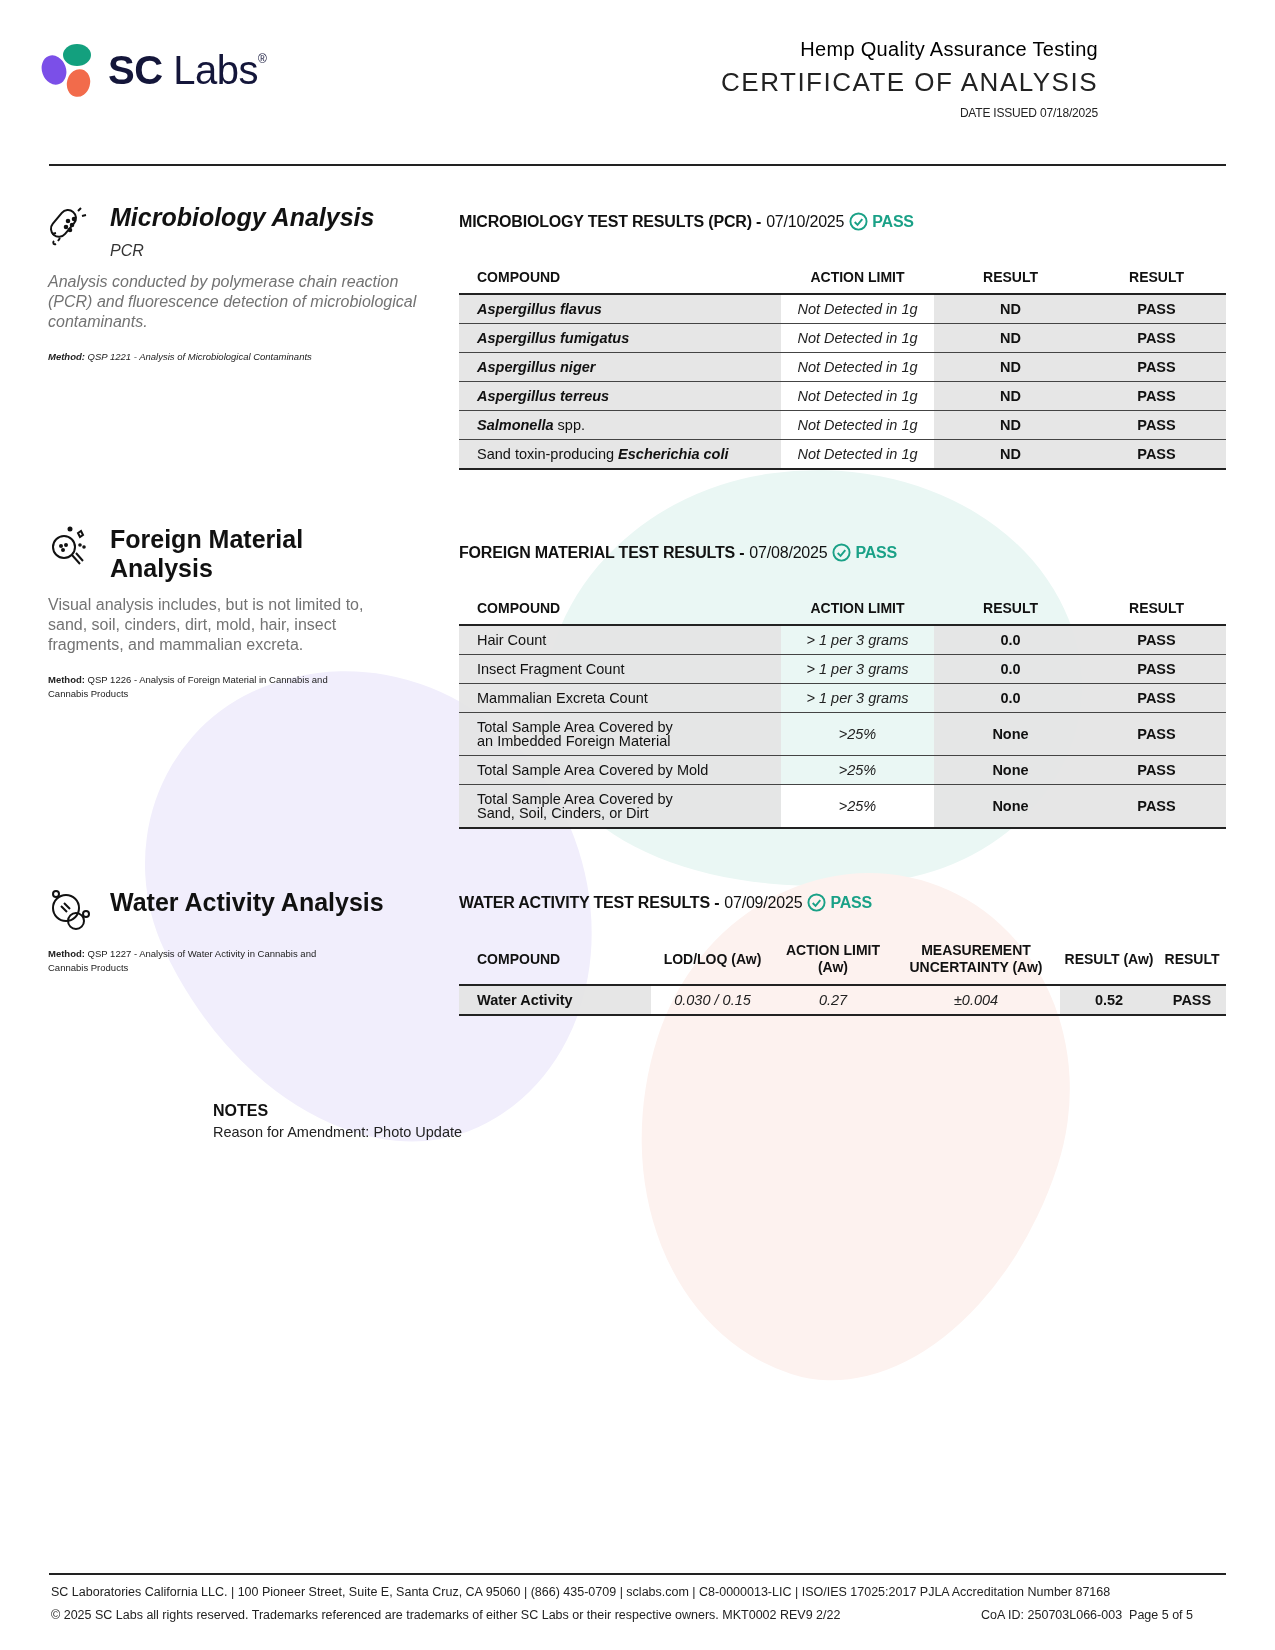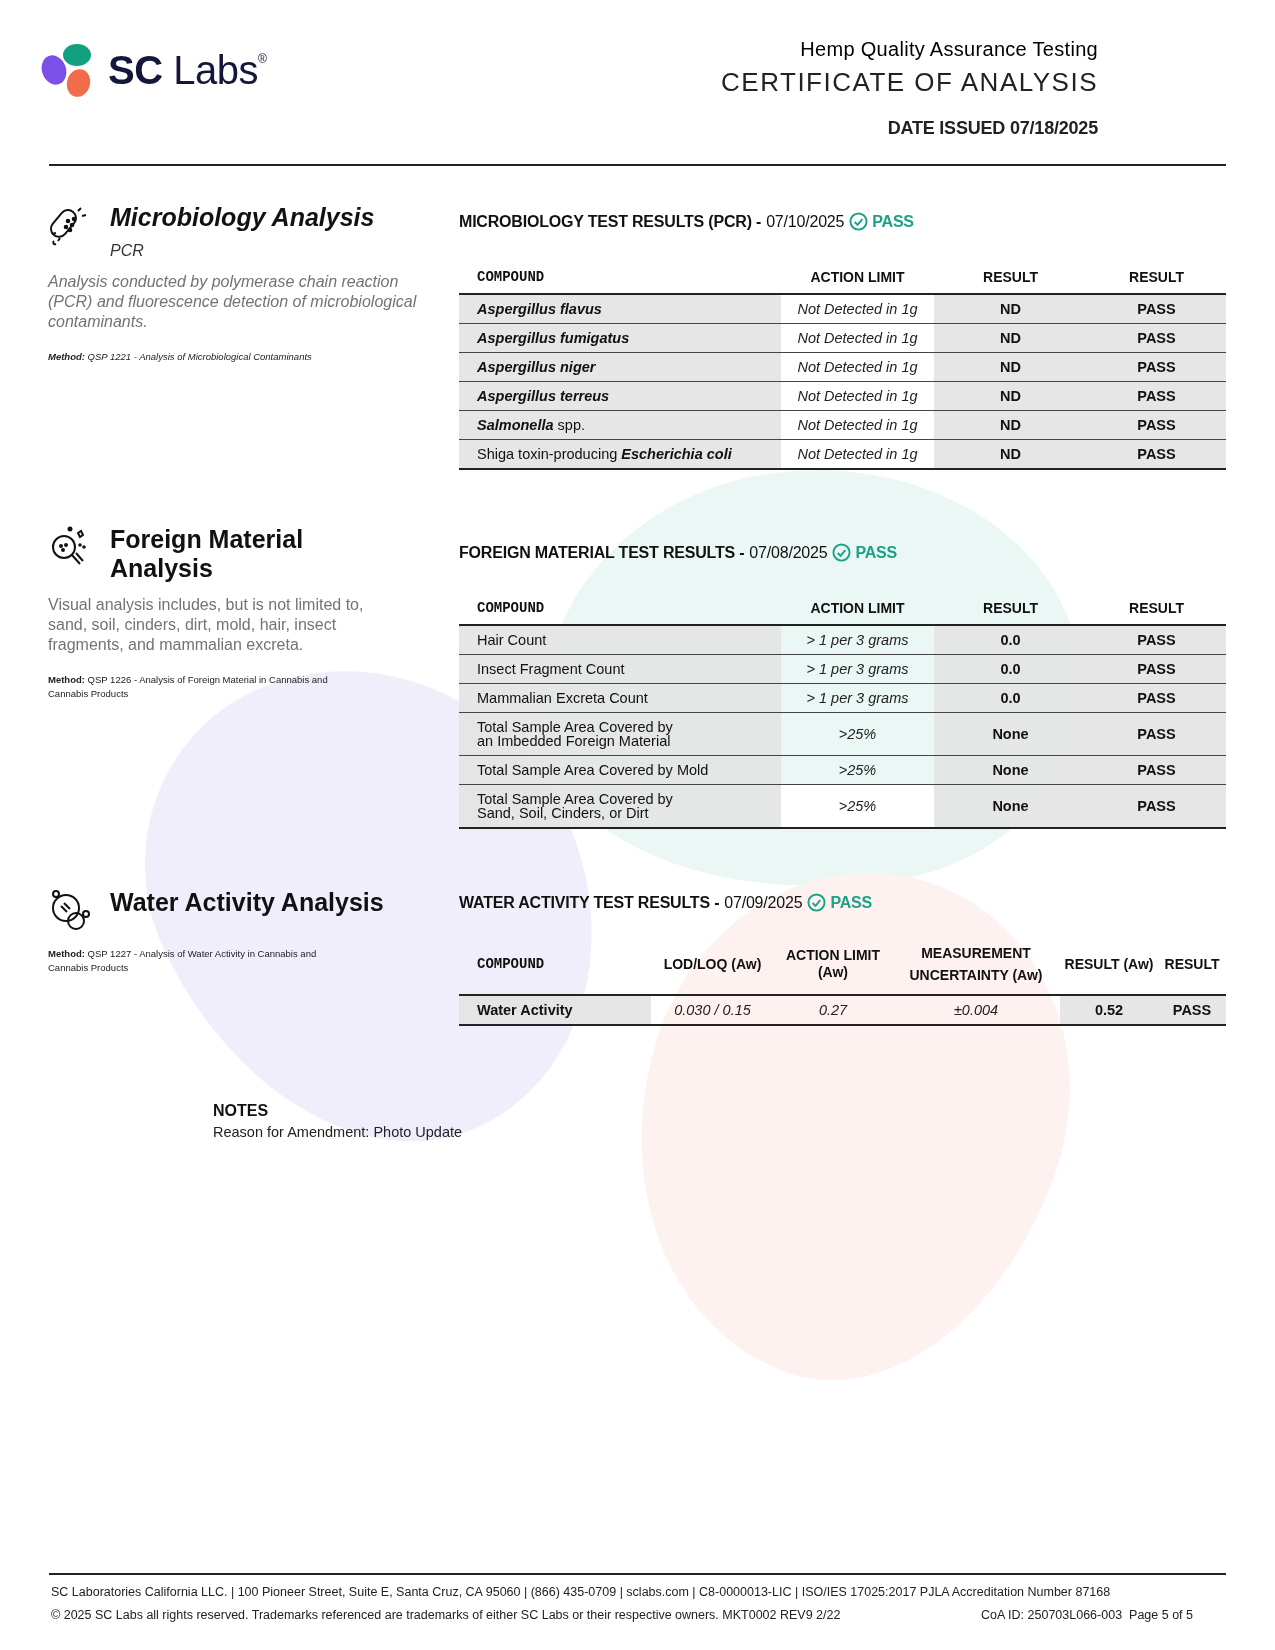--- a/index.html
+++ b/index.html
@@ -16,40 +16,40 @@
   .dot-purple { left: 0; top: 13px; width: 24px; height: 30px; background: #7b4fe8; transform: rotate(-20deg); }
   .dot-teal { left: 21px; top: 2px; width: 28px; height: 22px; background: #13a07e; }
   .dot-orange { left: 25px; top: 27px; width: 23px; height: 28px; background: #f26b4b; transform: rotate(15deg); }
   .logo-text { margin-left: 10px; font-size: 40px; color: #14163a; letter-spacing: -0.5px; }
   .logo-text b { font-weight: 900; }
   .logo-text .reg { font-size: 12px; vertical-align: top; position: relative; top: 4px; }
 
   .hdr-right { position: absolute; right: 177px; top: 38px; text-align: right; }
   .hdr-sub { font-size: 20px; color: #000000; font-weight: normal; letter-spacing: 0.3px; }
   .hdr-title { font-size: 26px; color: #222; letter-spacing: 1.5px; margin-top: 6px; }
-  .hdr-date { font-size: 18px; font-weight: bold; margin-top: 20px; color: #222; letter-spacing: -0.2px; }
+  .hdr-date { font-size: 12px; font-weight: normal; margin-top: 8px; color: #222; letter-spacing: -0.2px; }
   .hdr-rule { position: absolute; left: 49px; right: 49px; top: 164px; height: 2px; background: #222; }
 
   .section-left { position: absolute; left: 48px; width: 380px; }
   .sec-icon { position: absolute; left: 0; top: 0; width: 44px; height: 44px; }
   .sec-title { margin-left: 62px; font-size: 25px; font-weight: bold; line-height: 29px; color: #111; }
   .sec-sub { margin-left: 62px; font-size: 16px; color: #333; margin-top: 10px; }
   .sec-desc { font-size: 16px; line-height: 20px; color: #737373; margin-top: 12px; }
   .sec-method { font-size: 9.5px; color: #222; margin-top: 18px; line-height: 14px; width: 300px; }
   .sec-method b { font-weight: bold; }
 
   .section-right { position: absolute; left: 459px; width: 767px; }
   .res-title { font-size: 16px; font-weight: bold; color: #111; display: flex; align-items: center; letter-spacing: -0.2px; }
   .res-title .date { font-weight: normal; margin-left: 5px; }
   .pass-badge { display: inline-flex; align-items: center; color: #1aa187; font-weight: bold; margin-left: 5px; }
   .pass-badge svg { margin-right: 4px; }
 
   table.res { border-collapse: collapse; width: 767px; margin-top: 30px; font-size: 14.5px; }
   table.res th { font-weight: bold; font-size: 14px; text-align: center; padding: 8px 4px; color: #111; vertical-align: middle; }
-  table.res th.first { text-align: left; padding-left: 18px; font-family: Liberation Mono, monospace; }
+  table.res th.first { text-align: left; padding-left: 18px; }
   table.res thead tr { border-bottom: 2px solid #222; }
   table.res td { padding: 0 0; height: 28px; text-align: center; color: #111; border-bottom: 1px solid #444; }
   table.res tr:last-child td { border-bottom: 2px solid #222; }
   table.res td.cmp { text-align: left; padding-left: 18px; background: rgba(228,228,228,0.92); }
   table.res td.lim { font-style: italic; background: transparent; color: #222; }
   table.res td.res1 { font-weight: bold; background: rgba(228,228,228,0.92); }
   table.res td.res2 { font-weight: bold; background: rgba(228,228,228,0.92); }
   table.res td.tall { height: 42px; line-height: 14px; }
   .it { font-style: italic; font-weight: bold; }
 
@@ -151,21 +151,21 @@
             <td class="res1">ND</td>
             <td class="res2">PASS</td>
           </tr>
         <tr>
             <td class="cmp"><span class="it">Salmonella</span><span> spp.</span></td>
             <td class="lim">Not Detected in 1g</td>
             <td class="res1">ND</td>
             <td class="res2">PASS</td>
           </tr>
         <tr>
-            <td class="cmp"><span>Shiga toxin-producing </span><span class="it">Escherichia coli</span></td>
+            <td class="cmp"><span>Sand toxin-producing </span><span class="it">Escherichia coli</span></td>
             <td class="lim">Not Detected in 1g</td>
             <td class="res1">ND</td>
             <td class="res2">PASS</td>
           </tr>
       </tbody>
     </table>
   </div>
 
   <div class="section-left" style="top:525px;">
     <svg class="sec-icon" viewBox="0 0 44 44" fill="none" stroke="#111" stroke-width="2">
@@ -269,21 +269,21 @@
           </svg>
         <span>PASS</span>
       </span>
     </div>
     <table class="res wa" style="margin-top:22px">
       <thead>
           <tr>
         <th class="first" style="width:170px">COMPOUND</th>
         <th style="width:115px;line-height:17px">LOD/LOQ (Aw)</th>
         <th style="width:110px;line-height:17px">ACTION LIMIT (Aw)</th>
-        <th style="width:160px;line-height:22px">MEASUREMENT UNCERTAINTY (Aw)</th>
+        <th style="width:160px;line-height:17px">MEASUREMENT UNCERTAINTY (Aw)</th>
         <th style="width:90px;line-height:17px">RESULT (Aw)</th>
         <th>RESULT</th>
       </tr>
         </thead>
       <tbody>
         <tr>
           <td class="cmp" style="font-weight:bold">Water Activity</td>
           <td class="plain">0.030 / 0.15</td>
           <td class="plain">0.27</td>
           <td class="plain">±0.004</td>

